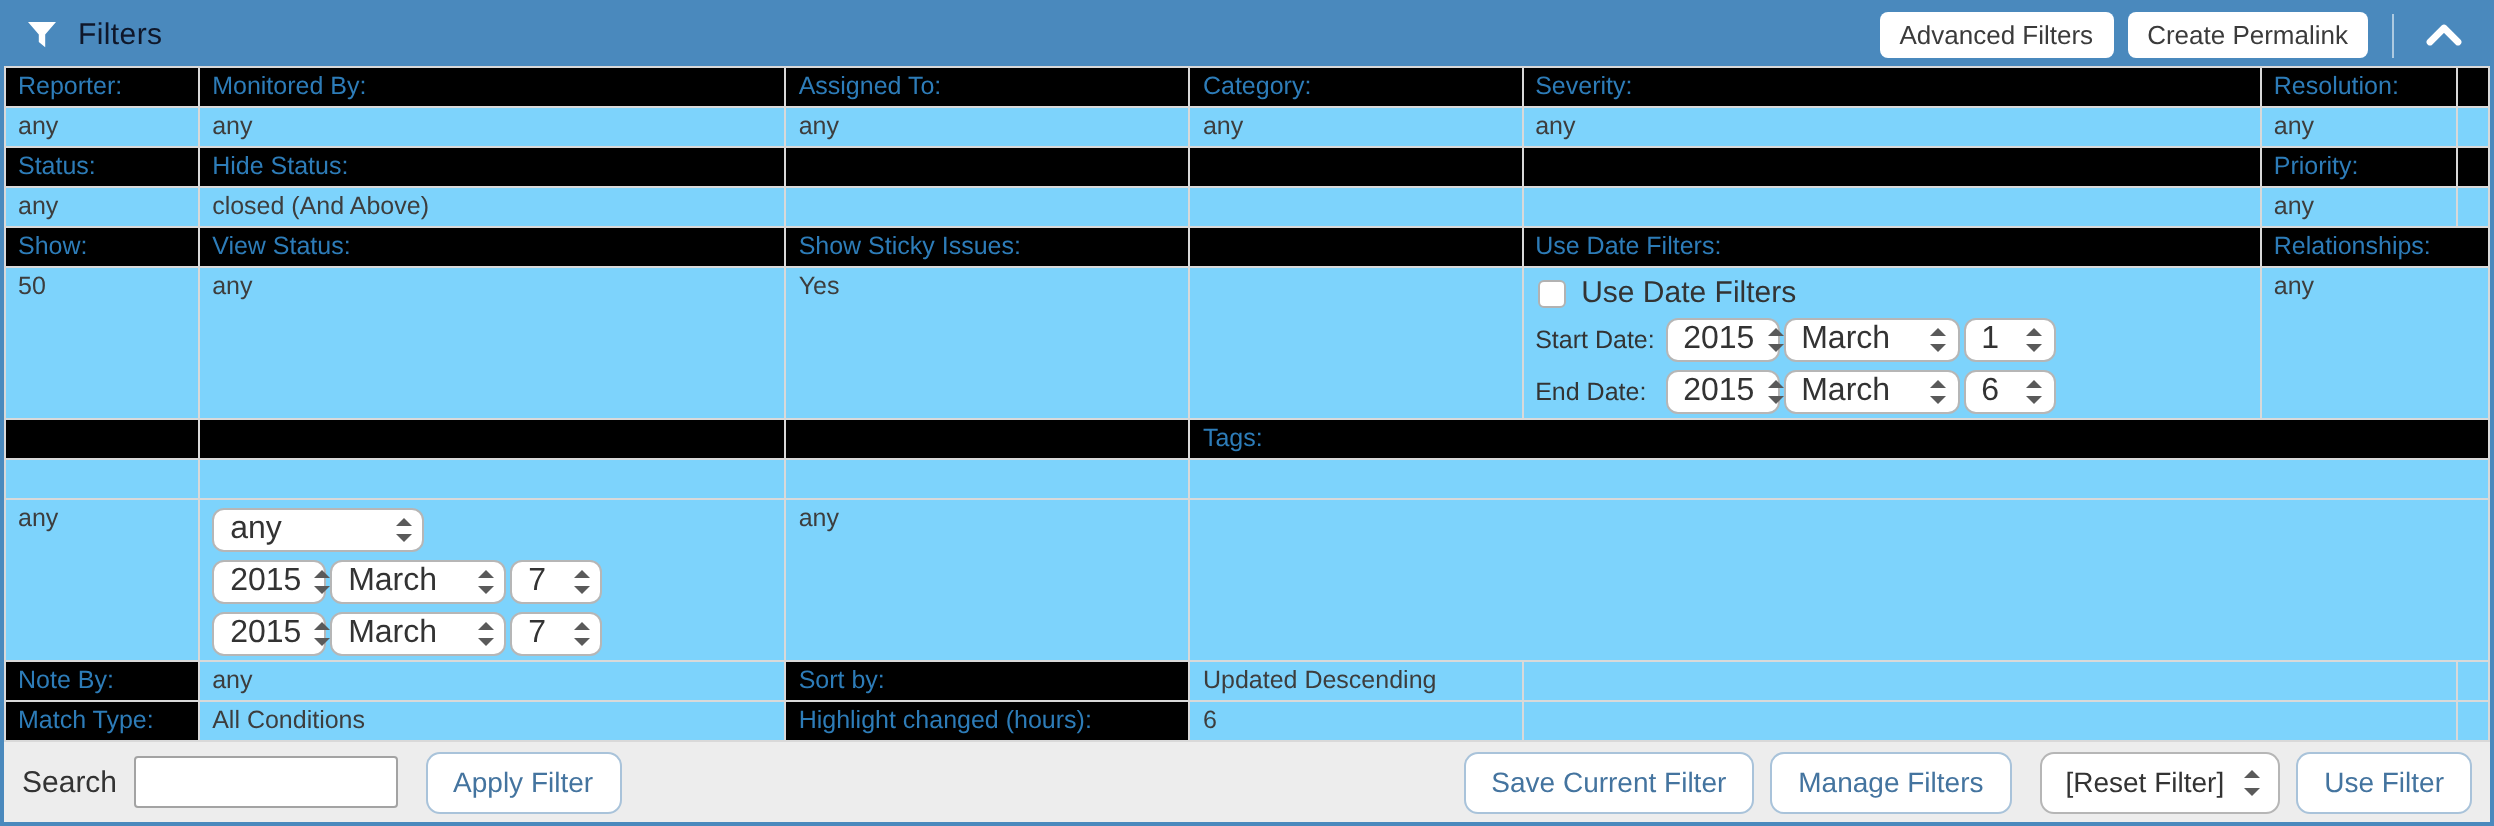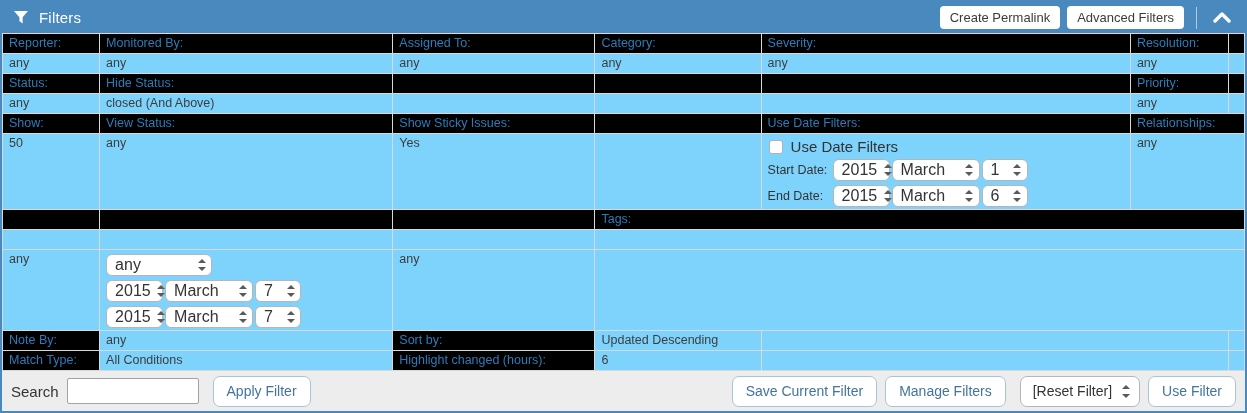--- a/index.html
+++ b/index.html
@@ -6,21 +6,21 @@
   html,body { background:#fff; }
   body { font-family:"Liberation Sans", sans-serif; width:1247px; }
 
   .panel { width:1247px; height:413px; border:2px solid #4a89bd; background:#fff;
            display:flex; flex-direction:column; }
 
   
   .topbar { height:31px; background:#4a89bd; display:flex; align-items:center;
             padding:0 8px 0 12px; flex:0 0 auto; }
   .funnel { display:inline-flex; margin-right:10px; }
-  .title { color:#ffffff; font-size:15px; letter-spacing:.2px; }
+  .title { color:#0f172a; font-size:15px; letter-spacing:.2px; }
   .topbar .spacer { flex:1; }
   .hbtn { background:#fff; border:none; border-radius:4px; height:23px; padding:0 10px;
           font-size:13px; color:#3b3b3b; font-family:inherit; margin-left:7px; cursor:pointer; }
   .vdiv { width:1px; height:22px; background:rgba(255,255,255,.55); margin:0 10px 0 12px; }
   .chev { display:inline-flex; align-items:center; cursor:pointer; padding:2px 6px; }
 
   
   table.fgrid { border-collapse:collapse; width:100%; table-layout:fixed; flex:0 0 auto; }
   .fgrid th, .fgrid td { border:1px solid #d9d9d9; font-size:12.5px; padding:2px 6px;
                          text-align:left; vertical-align:top; overflow:hidden; white-space:nowrap; }
@@ -65,22 +65,22 @@
 <div class="panel">
 
   <div class="topbar">
     <span class="funnel">
       <svg width="15" height="13" viewBox="0 0 15 13">
           <polygon points="0,0 14,0 8.6,6.3 8.6,12.6 5.4,10 5.4,6.3" fill="#ffffff"></polygon>
         </svg>
     </span>
     <span class="title">Filters</span>
     <span class="spacer"></span>
+    <button class="hbtn">Advanced Filters</button>
     <button class="hbtn">Create Permalink</button>
-    <button class="hbtn">Advanced Filters</button>
     <span class="vdiv"></span>
     <span class="chev">
       <svg width="18" height="11" viewBox="0 0 18 11">
           <polyline points="2,9 9,2 16,9" fill="none" stroke="#ffffff" stroke-width="3.4" stroke-linecap="round" stroke-linejoin="round"></polyline>
         </svg>
     </span>
   </div>
 
   <table class="fgrid">
     <colgroup>

